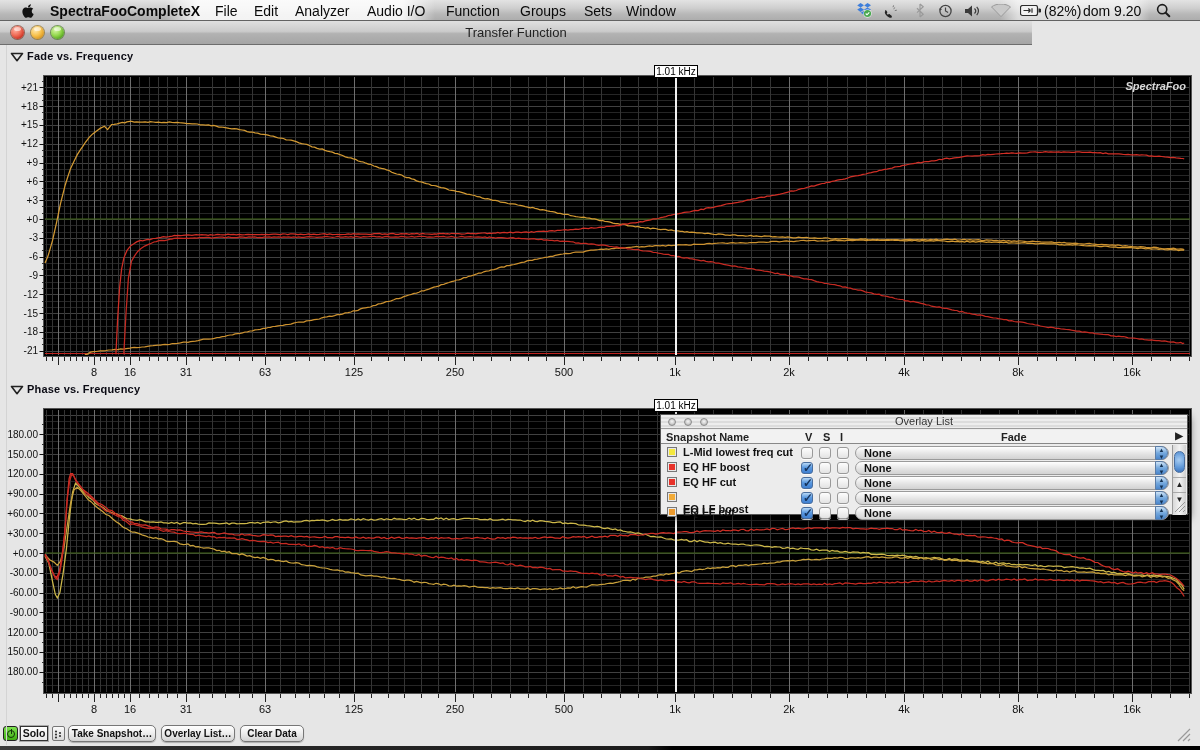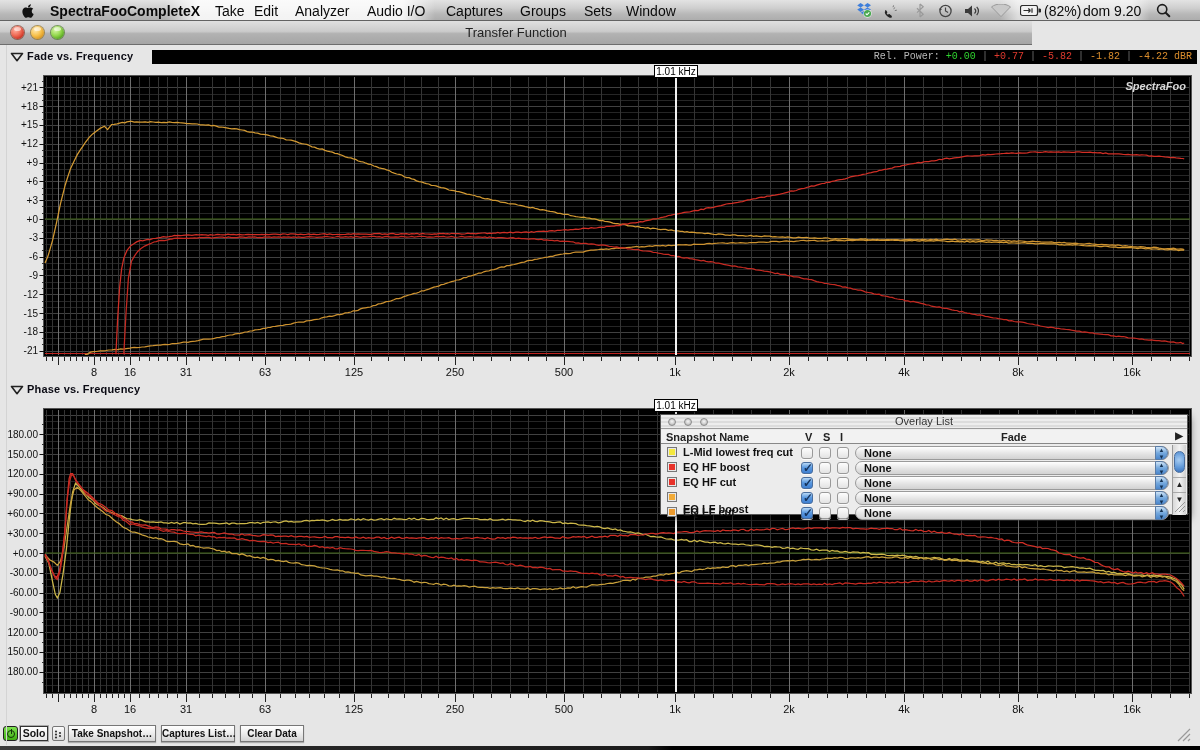--- a/index.html
+++ b/index.html
@@ -22,38 +22,38 @@
 #ovhead{position:absolute;left:0;top:15px;width:526px;height:14px;background:#f2f2f2;border-bottom:1px solid #888;font-size:11px;font-weight:bold;color:#222}
 .ovrow{position:absolute;left:0;width:512px;height:15px;font-size:11px;font-weight:bold;color:#111}
 .sw{position:absolute;left:6px;top:2px;width:10px;height:10px;border:1px solid #777;box-shadow:0 0 0 1px #e8e8e8 inset}
 .cb{position:absolute;top:1.5px;width:12px;height:12px;border-radius:3px;background:linear-gradient(#fdfdfd,#e3e3e3);border:1px solid #999;box-shadow:0 1px 0 rgba(255,255,255,.8)}
 .cbc{background:linear-gradient(#b9d9f6,#5c9ae0 45%,#3f7fd0);border:1px solid #4a6e9e}
 .cbc:after{content:"✓";position:absolute;left:1px;top:-2px;font-size:12px;font-weight:bold;color:#16335c}
 .dd{position:absolute;left:194px;top:0.5px;width:314px;height:14px;background:linear-gradient(#ffffff,#e2e2e2 60%,#d2d2d2);border:1px solid #9a9a9a;border-radius:7px;font-size:11px;font-weight:bold;color:#111;line-height:13px;padding-left:8px}
 .ddbtn{position:absolute;right:0px;top:-1px;width:13px;height:14px;background:linear-gradient(#cfe4f7,#74a8dd 50%,#4a86cc);border:1px solid #5a7ca6;border-radius:0 7px 7px 0;font-size:6px;line-height:7px;color:#14304f;text-align:center}
 #ovscroll{position:absolute;right:1px;top:30px;width:14px;height:70px;background:linear-gradient(90deg,#d8d8d8,#f2f2f2 50%,#cfcfcf);border-left:1px solid #999}
 #toolbar{left:0;top:722px;width:1200px;height:24px;background:#e6e6e6}
-.pill{position:absolute;top:3px;height:17px;border:1px solid #777;border-radius:0;background:linear-gradient(#ffffff,#efefef 45%,#d3d3d3);font-size:10px;font-weight:bold;color:#111;text-align:center;line-height:15px;box-shadow:0 1px 1px rgba(0,0,0,.25);white-space:nowrap}
+.pill{position:absolute;top:3px;height:17px;border:1px solid #777;border-radius:5px;background:linear-gradient(#ffffff,#efefef 45%,#d3d3d3);font-size:10px;font-weight:bold;color:#111;text-align:center;line-height:15px;box-shadow:0 1px 1px rgba(0,0,0,.25);white-space:nowrap}
 #bstrip{left:0;top:746px;width:1200px;height:4px;background:linear-gradient(90deg,#3c3c3c,#2a2a2a 15%,#1c1c1c 54%,#000 56%,#000)}
 .icon{position:absolute;top:3px}
 </style></head>
 <body>
 
 <div id="menubar" class="abs">
  <div class="hl"></div>
  <div class="hl" style="left:1000px;width:150px;opacity:.65"></div>
  <svg class="abs" style="left:21px;top:3px" width="14" height="16" viewBox="0 0 170 170">
       <path fill="#111" d="M150.37 130.25c-2.45 5.66-5.35 10.87-8.71 15.66-4.58 6.53-8.33 11.05-11.22 13.56-4.48 4.12-9.28 6.23-14.42 6.35-3.69 0-8.14-1.05-13.32-3.18-5.2-2.12-9.97-3.17-14.34-3.17-4.58 0-9.49 1.05-14.75 3.17-5.26 2.13-9.5 3.24-12.74 3.35-4.93.21-9.84-1.96-14.75-6.52-3.13-2.73-7.04-7.41-11.73-14.04-5.03-7.08-9.17-15.29-12.41-24.65-3.47-10.11-5.21-19.9-5.21-29.38 0-10.86 2.35-20.22 7.04-28.07 3.69-6.3 8.61-11.27 14.76-14.92s12.79-5.51 19.95-5.63c3.91 0 9.05 1.21 15.43 3.59 6.36 2.39 10.45 3.6 12.24 3.6 1.34 0 5.88-1.42 13.57-4.24 7.27-2.62 13.41-3.7 18.44-3.28 13.63 1.1 23.87 6.47 30.68 16.15-12.19 7.39-18.22 17.73-18.1 31 .11 10.34 3.86 18.94 11.23 25.77 3.34 3.17 7.07 5.62 11.22 7.36-.9 2.61-1.85 5.11-2.86 7.51zM119.11 7.24c0 8.1-2.96 15.67-8.86 22.67-7.12 8.32-15.73 13.13-25.07 12.38a25.22 25.22 0 0 1-.19-3.07c0-7.78 3.39-16.1 9.4-22.91 3-3.45 6.82-6.31 11.45-8.6 4.62-2.25 8.99-3.5 13.1-3.71.12 1.08.17 2.17.17 3.24z"></path>
     </svg>
  <span class="mi" style="left:50px;font-weight:bold">SpectraFooCompleteX</span>
- <span class="mi" style="left:215px">Take</span>
+ <span class="mi" style="left:215px">File</span>
  <span class="mi" style="left:254px">Edit</span>
  <span class="mi" style="left:295px">Analyzer</span>
  <span class="mi" style="left:367px">Audio I/O</span>
- <span class="mi" style="left:446px">Captures</span>
+ <span class="mi" style="left:446px">Function</span>
  <span class="mi" style="left:520px">Groups</span>
  <span class="mi" style="left:584px">Sets</span>
  <span class="mi" style="left:626px">Window</span>
 
  <svg class="icon" style="left:856px;top:3px" width="16" height="15" viewBox="0 0 16 15">
       <path fill="#3d7edb" d="M4.5 0L8 2.3 4.7 4.5 1.2 2.4zM11.5 0L15 2.3l-3.3 2.2-3.5-2.1zM1.2 6.6l3.5-2.1L8 6.7 4.5 8.9zM11.3 4.5l3.7 2.1-3.5 2.3L8 6.7zM4.7 9.8L8 7.9l3.2 1.9L8 11.8z"></path>
       <circle cx="11.5" cy="10.5" r="4" fill="#fff"></circle>
       <circle cx="11.5" cy="10.5" r="3.6" fill="#49a84f"></circle>
       <path d="M9.7 10.5l1.3 1.3 2.3-2.5" stroke="#fff" stroke-width="1.1" fill="none"></path>
     </svg>
@@ -97,21 +97,20 @@
  <div class="t">Transfer Function</div>
 </div>
 
 <div id="win" class="abs">
 
  <div class="secstrip" style="top:0"></div>
  <svg class="trisvg" style="top:6px" width="14" height="10" viewBox="0 0 14 10">
       <path d="M1.5 1.5h11L7 8.7z" fill="none" stroke="#222" stroke-width="1.6" stroke-linejoin="round"></path>
     </svg>
  <div class="seclabel" style="top:4px">Fade vs. Frequency</div>
- <div class="rbar" style="top:4px"><span style="color:#b8b8b8">Rel. Power: </span><span class="grn">+0.00</span><span class="sep"> | </span><span class="red">+0.77</span><span class="sep"> | </span><span class="red">-5.82</span><span class="sep"> | </span><span class="org">-1.82</span><span class="sep"> | </span><span class="org">-4.22 dBR</span></div>
  <div class="khz" style="left:654px;top:19px">1.01 kHz</div>
 
  <svg class="trisvg" style="top:339px" width="14" height="10" viewBox="0 0 14 10">
       <path d="M1.5 1.5h11L7 8.7z" fill="none" stroke="#222" stroke-width="1.6" stroke-linejoin="round"></path>
     </svg>
  <div class="seclabel" style="top:337px">Phase vs. Frequency</div>
  <div class="khz" style="left:654px;top:353px">1.01 kHz</div>
 
 </div>
 <svg style="position:absolute;left:0;top:0;width:1200px;height:750px" viewBox="0 0 1200 750">
@@ -727,21 +726,21 @@
  <div class="abs" style="left:52px;top:4px;width:13px;height:15px;background:linear-gradient(#fafafa,#d8d8d8);border:1px solid #777;border-radius:2px">
   <svg width="11" height="13" viewBox="0 0 11 13">
         <circle cx="3" cy="3.5" r="1.1" fill="#333"></circle>
         <circle cx="3" cy="6.5" r="1.1" fill="#333"></circle>
         <circle cx="3" cy="9.5" r="1.1" fill="#333"></circle>
         <circle cx="7" cy="5" r="1.1" fill="#333"></circle>
         <circle cx="7" cy="8" r="1.1" fill="#333"></circle>
       </svg>
  </div>
  <div class="pill" style="left:68px;width:88px">Take Snapshot…</div>
- <div class="pill" style="left:161px;width:74px">Captures List…</div>
+ <div class="pill" style="left:161px;width:74px">Overlay List…</div>
  <div class="pill" style="left:240px;width:64px">Clear Data</div>
  <svg class="abs" style="left:1176px;top:5px" width="15" height="15" viewBox="0 0 15 15">
       <path d="M14 2L2 14M14 7L7 14M14 12L12 14" stroke="#9a9a9a" stroke-width="1.2"></path>
     </svg>
 </div>
 
 <div class="abs" style="left:6px;top:45px;width:1px;height:700px;background:#d4d4d4;z-index:5"></div>
 <div id="bstrip" class="abs"></div>
 
 </body></html>

